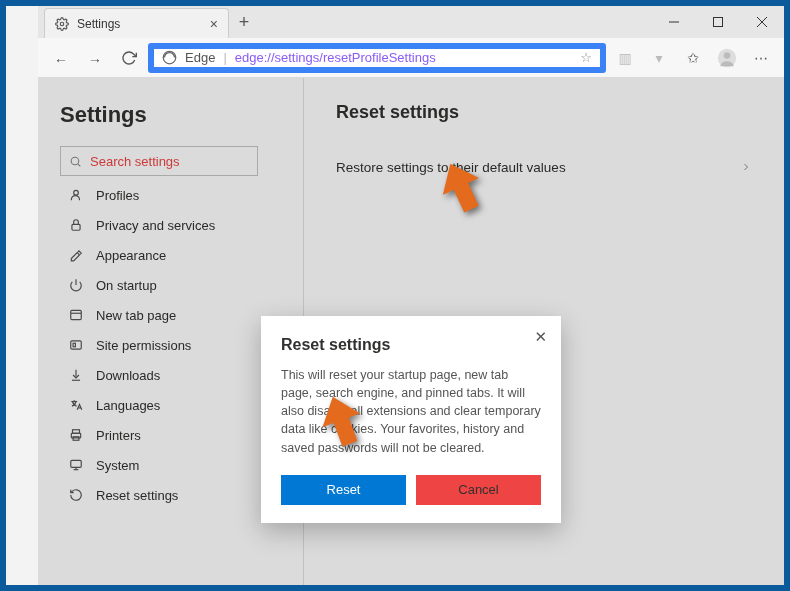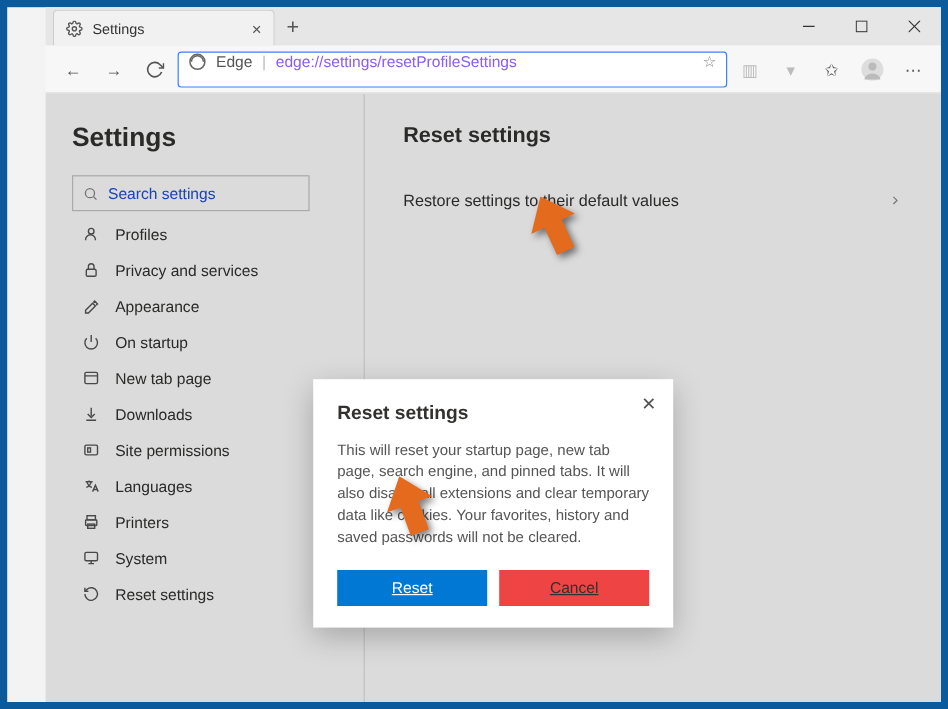--- a/index.html
+++ b/index.html
@@ -64,23 +64,23 @@
   .tbtn {
     width: 30px; height: 30px;
     display: flex; align-items: center; justify-content: center;
     color: #555; cursor: pointer; border-radius: 3px;
     font-size: 14px;
   }
   .addr {
     flex: 1;
     height: 30px;
     background: #fff;
-    border: 1px solid #3b82f6;
+    border: 6px solid #3b82f6;
     border-radius: 3px;
-    display: flex; align-items: flex-start;
+    display: flex; align-items: center;
     padding: 0 8px;
     gap: 8px;
     color: #555;
     font-size: 13px;
   }
   .addr .brand { color: #555; }
   .addr .sep { color: #bbb; }
   .addr .url { color: #8b5cf6; flex: 1; }
   .addr .star { color: #888; }
   .content {
@@ -95,21 +95,21 @@
   }
   .sidebar h1 {
     font-size: 22px; font-weight: 600; margin-bottom: 18px;
   }
   .search {
     width: 198px; height: 30px;
     border: 1px solid #c6c6c6;
     background: #fff;
     display: flex; align-items: center;
     padding: 0 8px; gap: 8px;
-    color: #1d4ed8; font-size: 13px;
+    color: #ef4444; font-size: 13px;
     margin-bottom: 12px;
   }
   .nav { list-style: none; }
   .nav li {
     display: flex; align-items: flex-start; gap: 12px;
     height: 30px; padding-left: 8px;
     color: #323130; font-size: 13px;
     cursor: pointer;
   }
   .nav li .ic { width: 16px; color: #555; display:flex; align-items:center; justify-content:center; }
@@ -138,21 +138,21 @@
     position: relative;
   }
   .dialog h3 { font-size: 16px; font-weight: 600; margin-bottom: 12px; }
   .dialog p { font-size: 12.5px; color: #555; line-height: 1.45; margin-bottom: 18px; }
   .dialog .x {
     position: absolute; top: 12px; right: 14px; color: #555; font-size: 15px; cursor: pointer;
   }
   .btnrow { display: flex; gap: 10px; }
   .btn {
     flex: 1; height: 30px; display:flex; align-items:center; justify-content:center;
-    font-size: 13px; cursor: pointer; border: none; text-decoration: underline;
+    font-size: 13px; cursor: pointer; border: none;
   }
   .btn.primary { background: #0078d4; color: #fff; }
   .btn.secondary { background: #ef4444; color: #323130; }
   .arrow {
     position: absolute;
     filter: drop-shadow(3px 3px 3px rgba(0,0,0,0.5));
     pointer-events: none;
   }
   svg { display: block; }
 </style>
@@ -281,35 +281,35 @@
               <svg width="14" height="14" viewBox="0 0 24 24" fill="none" stroke="#555" stroke-width="2">
                 <rect x="3" y="4" width="18" height="16" rx="2"></rect>
                 <line x1="3" y1="9" x2="21" y2="9"></line>
               </svg>
             </span>
             <span>New tab page</span>
           </li>
         <li>
             <span class="ic">
               <svg width="14" height="14" viewBox="0 0 24 24" fill="none" stroke="#555" stroke-width="2">
+                <rect x="3" y="5" width="18" height="14" rx="2"></rect>
+                <rect x="7" y="9" width="4" height="6"></rect>
+              </svg>
+            </span>
+            <span>Site permissions</span>
+          </li>
+        <li>
+            <span class="ic">
+              <svg width="14" height="14" viewBox="0 0 24 24" fill="none" stroke="#555" stroke-width="2">
                 <path d="M12 3v12"></path>
                 <path d="M7 12l5 5 5-5"></path>
                 <path d="M5 21h14"></path>
               </svg>
             </span>
             <span>Downloads</span>
-          </li>
-        <li>
-            <span class="ic">
-              <svg width="14" height="14" viewBox="0 0 24 24" fill="none" stroke="#555" stroke-width="2">
-                <rect x="3" y="5" width="18" height="14" rx="2"></rect>
-                <rect x="7" y="9" width="4" height="6"></rect>
-              </svg>
-            </span>
-            <span>Site permissions</span>
           </li>
         <li>
             <span class="ic">
               <svg width="14" height="14" viewBox="0 0 24 24" fill="none" stroke="#555" stroke-width="2">
                 <path d="M4 6h10"></path>
                 <path d="M9 6v-2"></path>
                 <path d="M6 6c1 4 4 7 7 8"></path>
                 <path d="M12 6c-1 4-4 7-7 8"></path>
                 <path d="M14 20l4-9 4 9"></path>
                 <path d="M15.5 17h5"></path>

